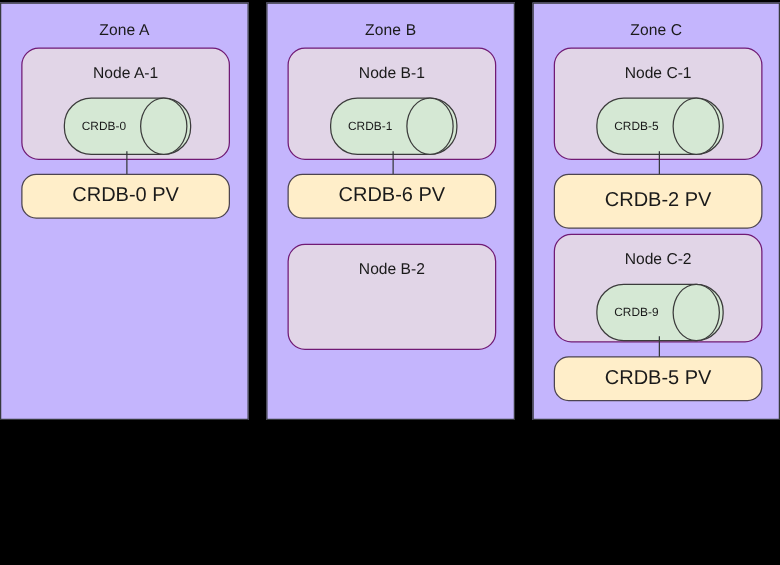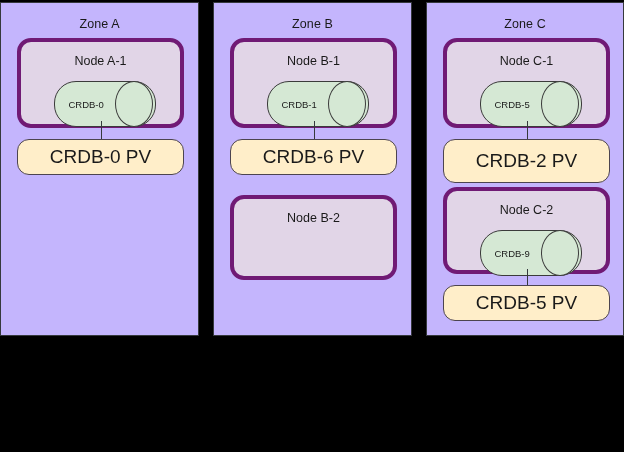--- a/index.html
+++ b/index.html
@@ -40,21 +40,21 @@
     font-size: 12.5px;
     color: #1a1a1a;
     line-height: 16px;
     letter-spacing: 0.1px;
   }
 
   
   .node {
     position: absolute;
     background: #e1d5e7;
-    border: 4px solid #701a75;
+    border: 1px solid #701a75;
     border-radius: 14px;
     box-sizing: border-box;
   }
   .node-label {
     position: absolute;
     top: 11px;
     left: 0;
     width: 100%;
     text-align: center;
     font-size: 12.5px;
@@ -108,21 +108,21 @@
     position: absolute;
     background: #ffeec9;
     border: 1px solid #4c4450;
     border-radius: 12px;
     box-sizing: border-box;
     display: flex;
     align-items: center;
     justify-content: center;
   }
   .pv-label {
-    font-size: 19px;
+    font-size: 16px;
     color: #1a1a1a;
     line-height: 16px;
   }
 
   
   .connector {
     position: absolute;
     width: 1px;
     background: #36393d;
   }

